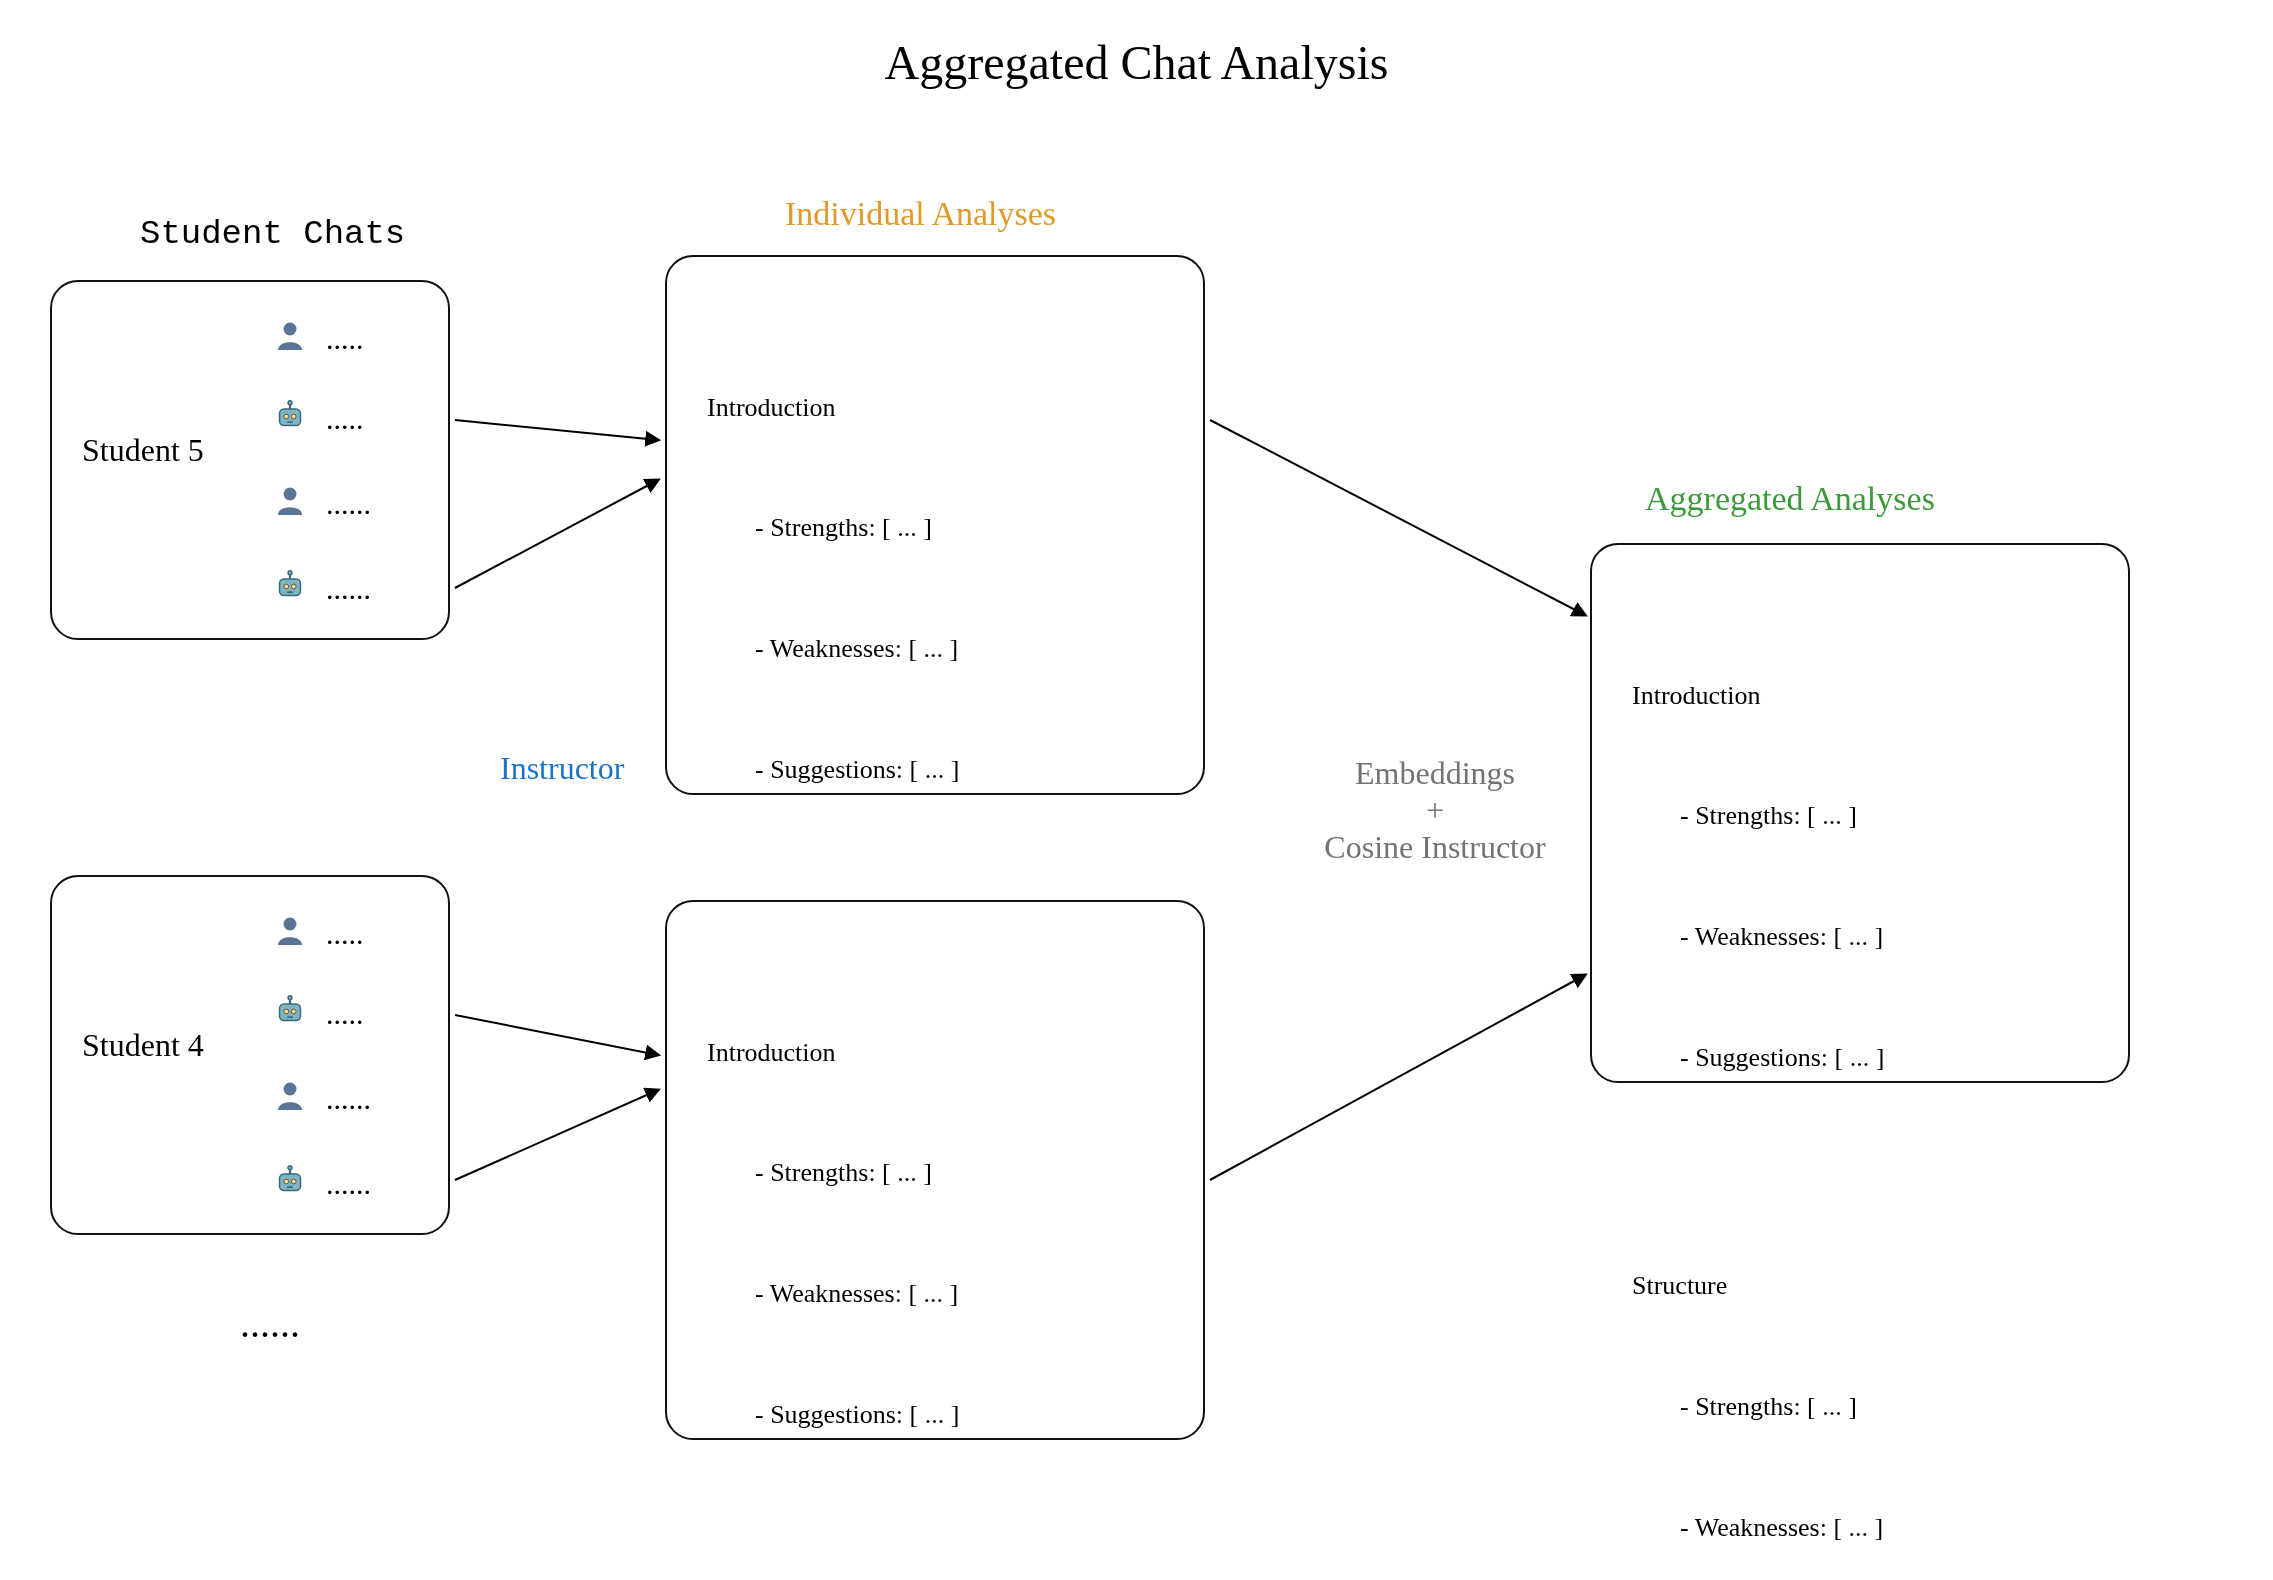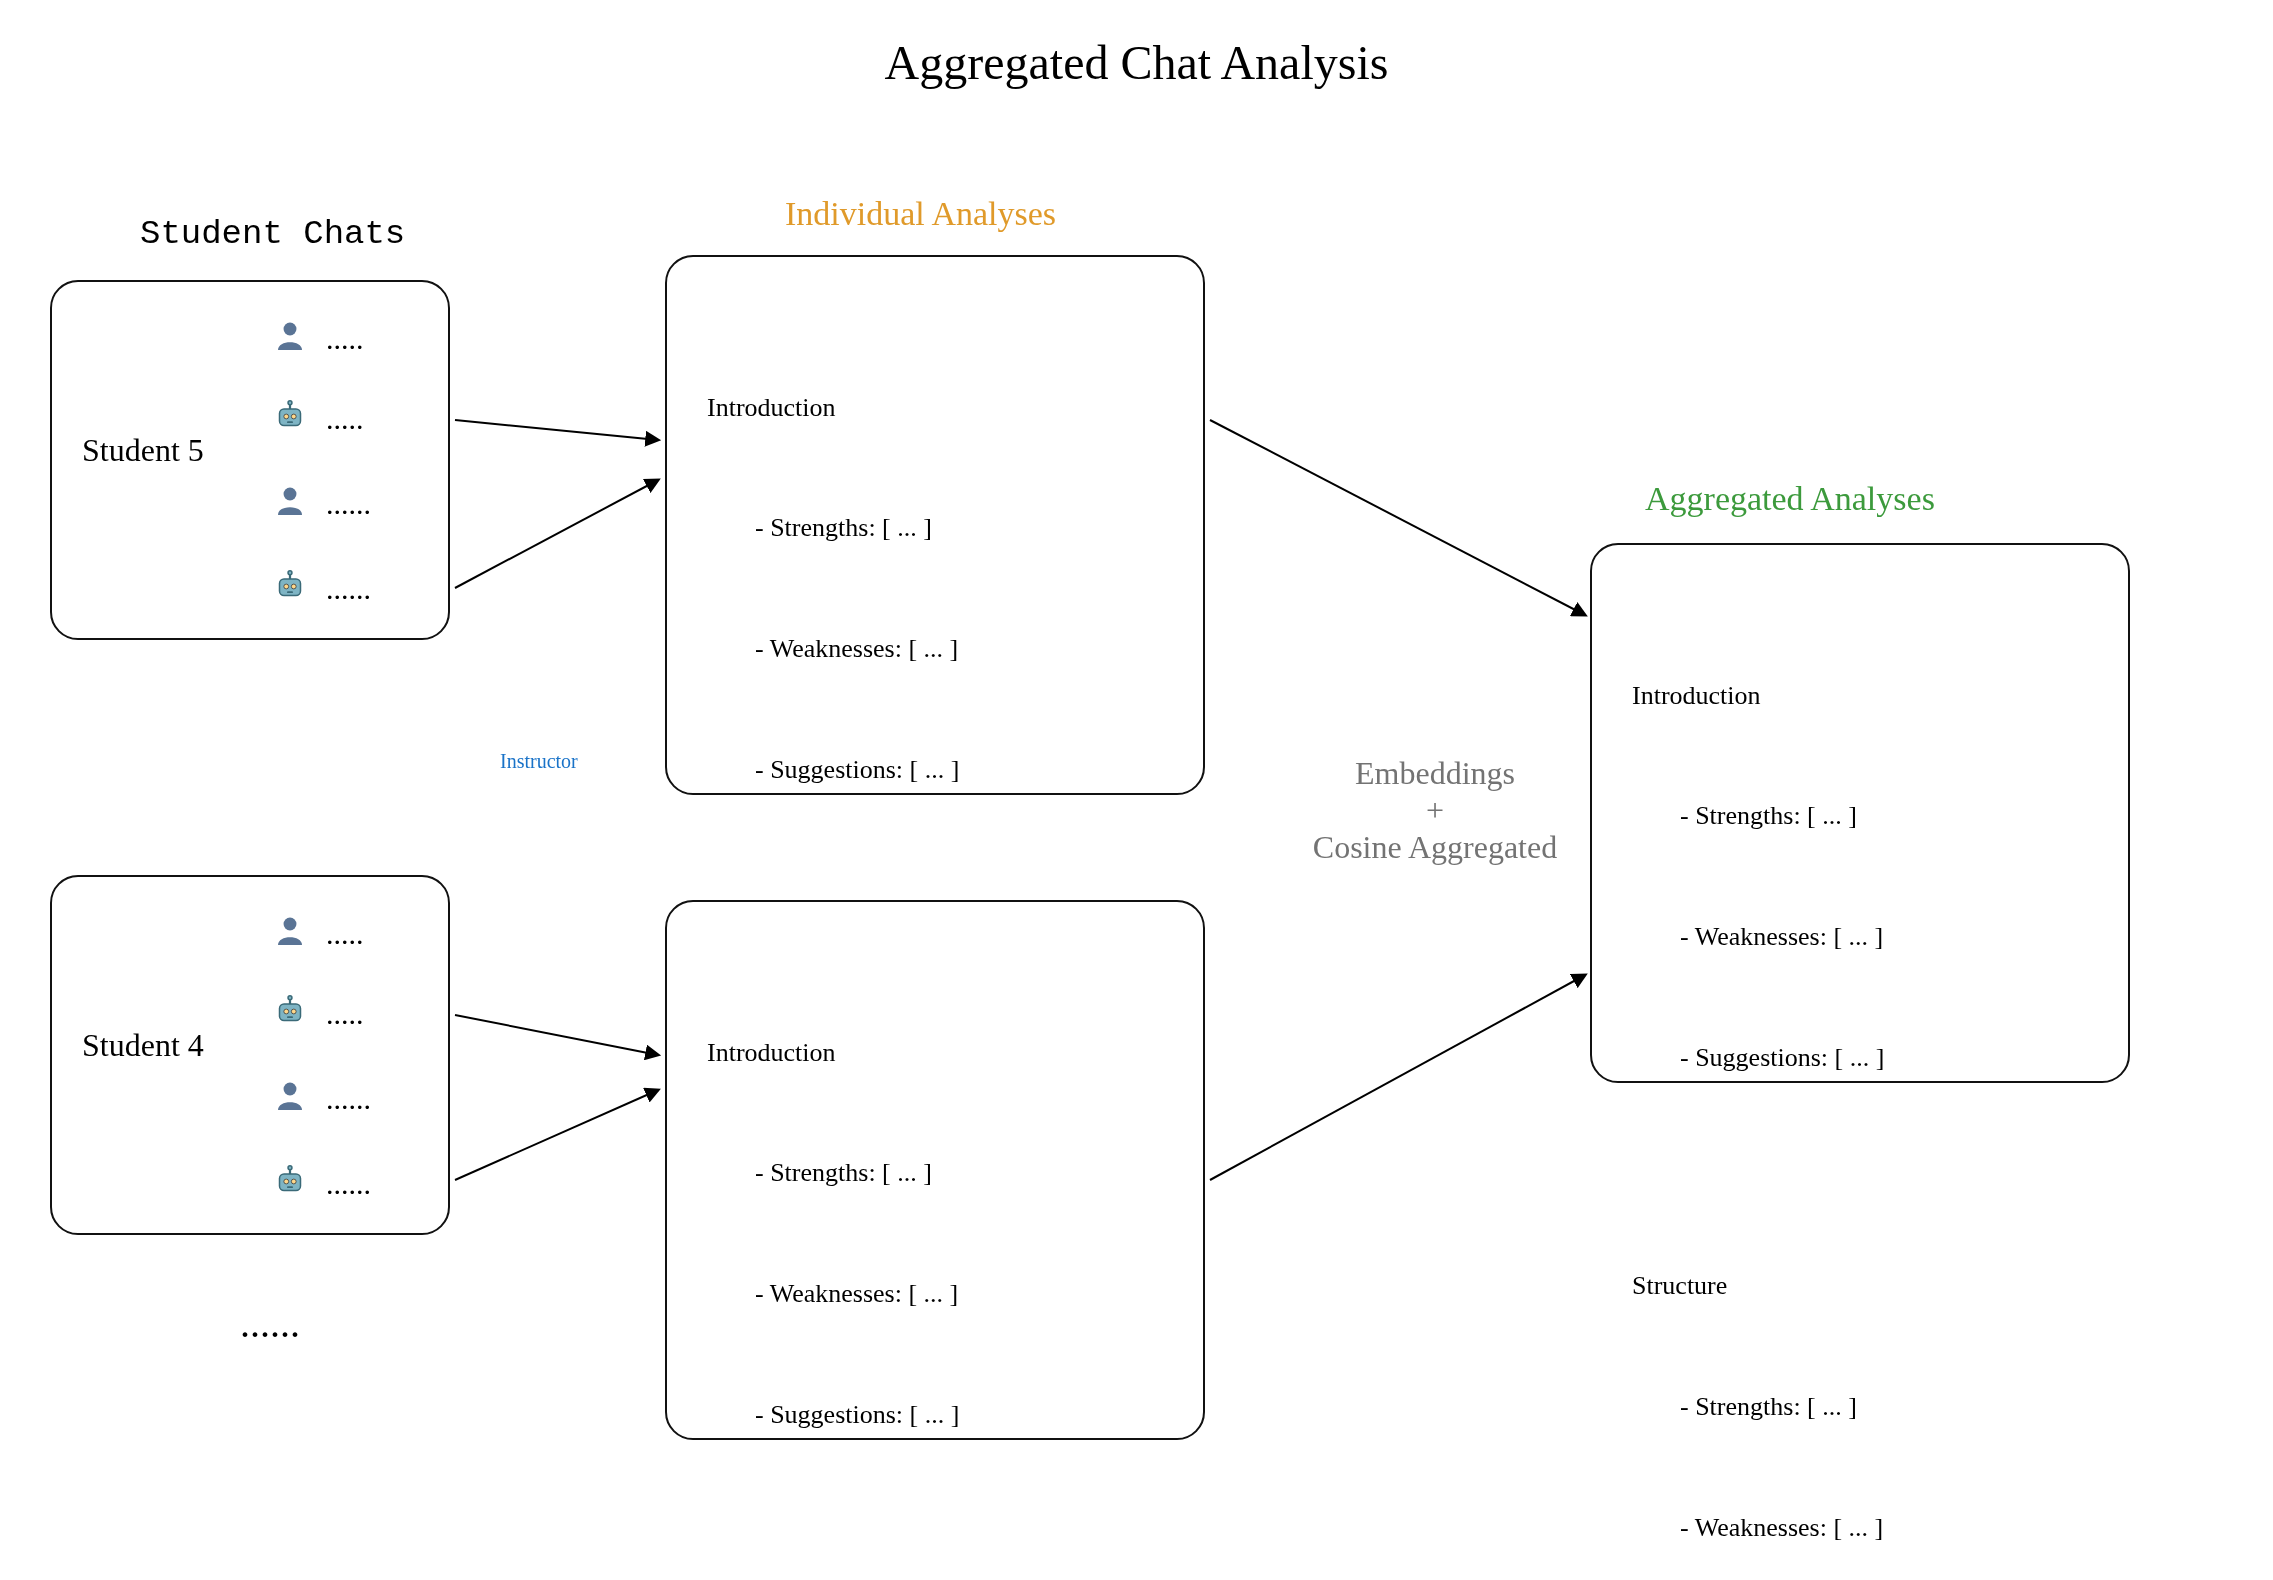--- a/index.html
+++ b/index.html
@@ -26,21 +26,21 @@
     border-radius: 28px;
     background: #fff;
   }
   .section-label {
     position: absolute;
     font-size: 34px;
   }
   .student-chats-label { color: #000; }
   .individual-label { color: #e09a2a; }
   .aggregated-label { color: #3c9a3c; }
-  .instructor-label { color: #1a73c8; font-size: 20px; }
+  .instructor-label { color: #1a73c8; font-size: 32px; }
   .embeddings-label { color: #737373; font-size: 32px; text-align: center; }
   .student-name {
     position: absolute;
     font-size: 32px;
     color: #000;
   }
   .chat-row {
     position: absolute;
     display: flex;
     align-items: center;
@@ -81,21 +81,21 @@
 
 <div class="title">Aggregated Chat Analysis</div>
 
 <div class="section-label student-chats-label" style="top:215px; left:140px;font-family:Liberation Mono, monospace;">Student Chats</div>
 <div class="section-label individual-label" style="top:195px; left:785px;">Individual Analyses</div>
 <div class="section-label aggregated-label" style="top:480px; left:1645px;font-family:Liberation Serif, serif;">Aggregated Analyses</div>
 <div class="section-label instructor-label" style="top:750px; left:500px;">Instructor</div>
 <div class="section-label embeddings-label" style="top:755px; left:1275px; width:320px;">
   <span>Embeddings</span><br>
   <span>+</span><br>
-  <span>Cosine Aggregated</span>
+  <span>Cosine Instructor</span>
 </div>
 
 <div class="box" style="top:280px; left:50px; width:400px; height:360px;">
   <div class="student-name" style="top:150px; left:30px;">Student 5</div>
   <div class="chat-row" style="top:35px; left:220px;">
     <span>
       <svg class="person-icon" viewBox="0 0 24 24">
           <circle cx="12" cy="8" r="4.3" fill="#5a7495"></circle>
           <path d="M4 22 C4 15 20 15 20 22 Z" fill="#5a7495"></path>
         </svg>

